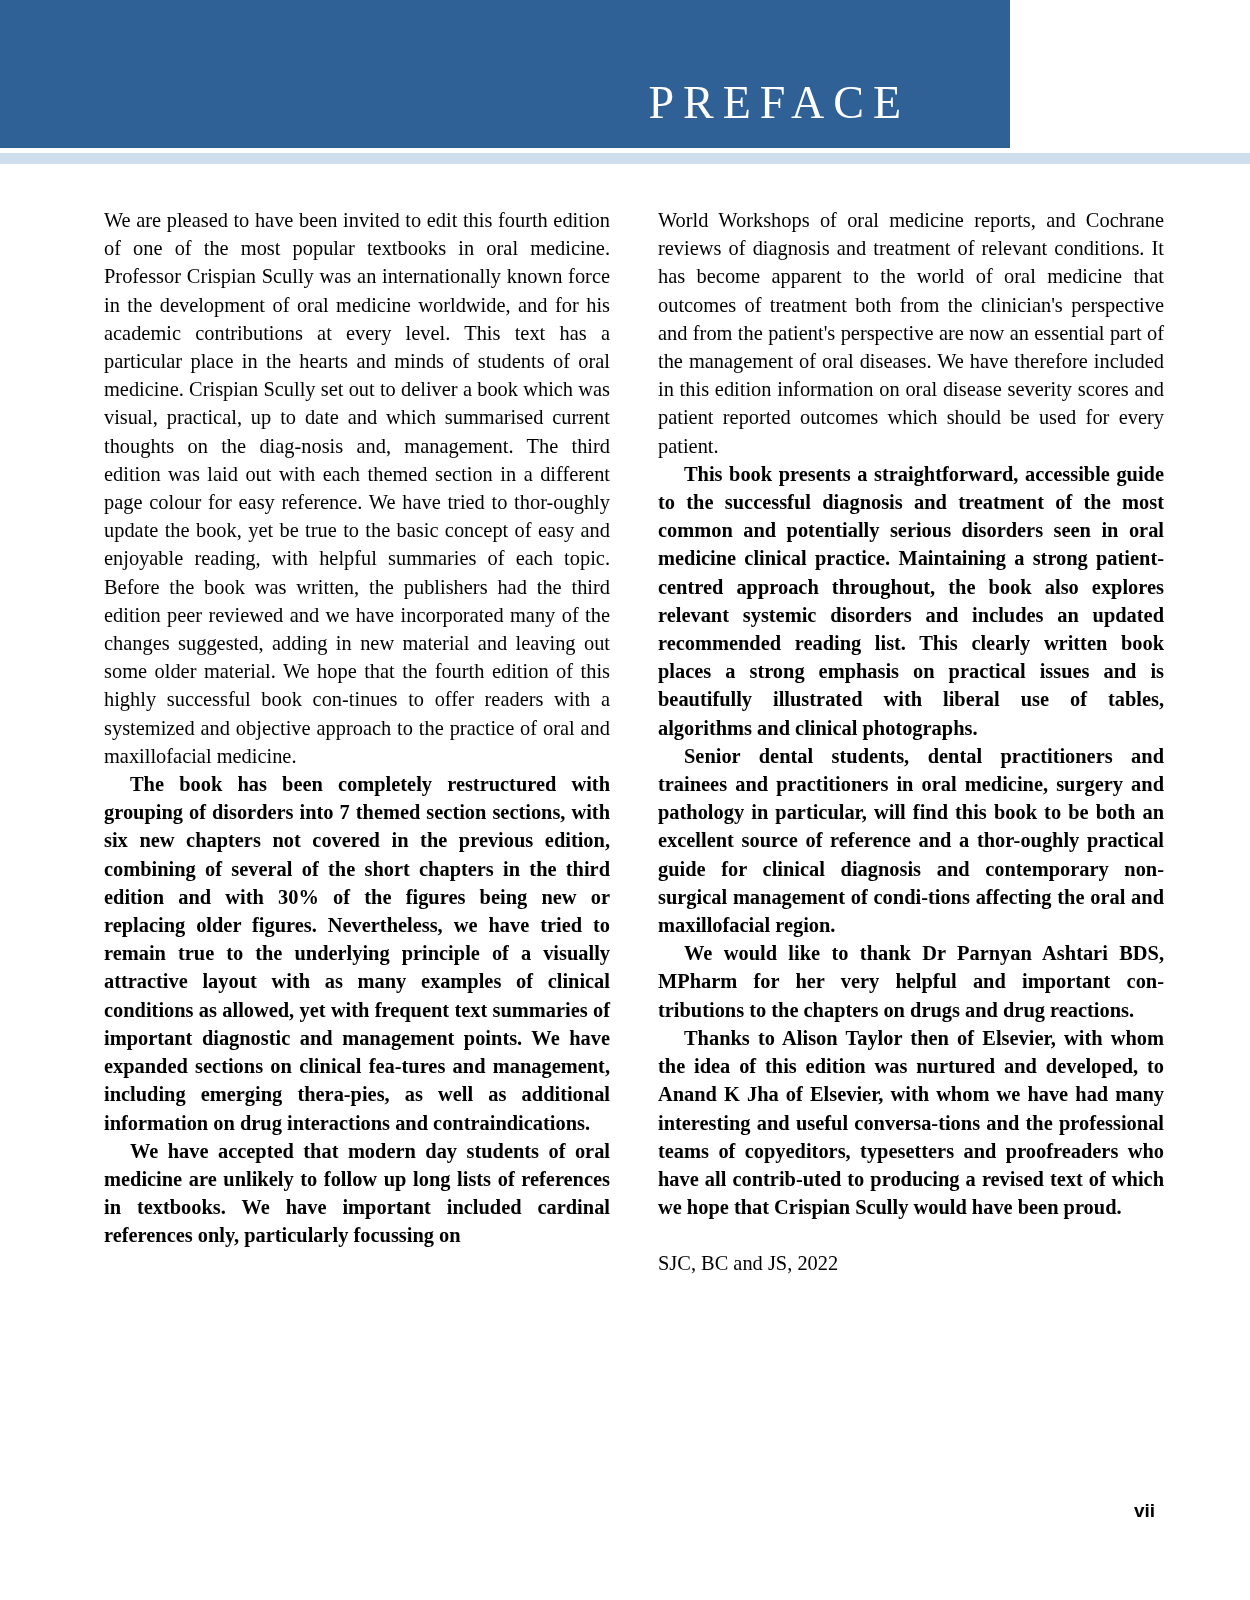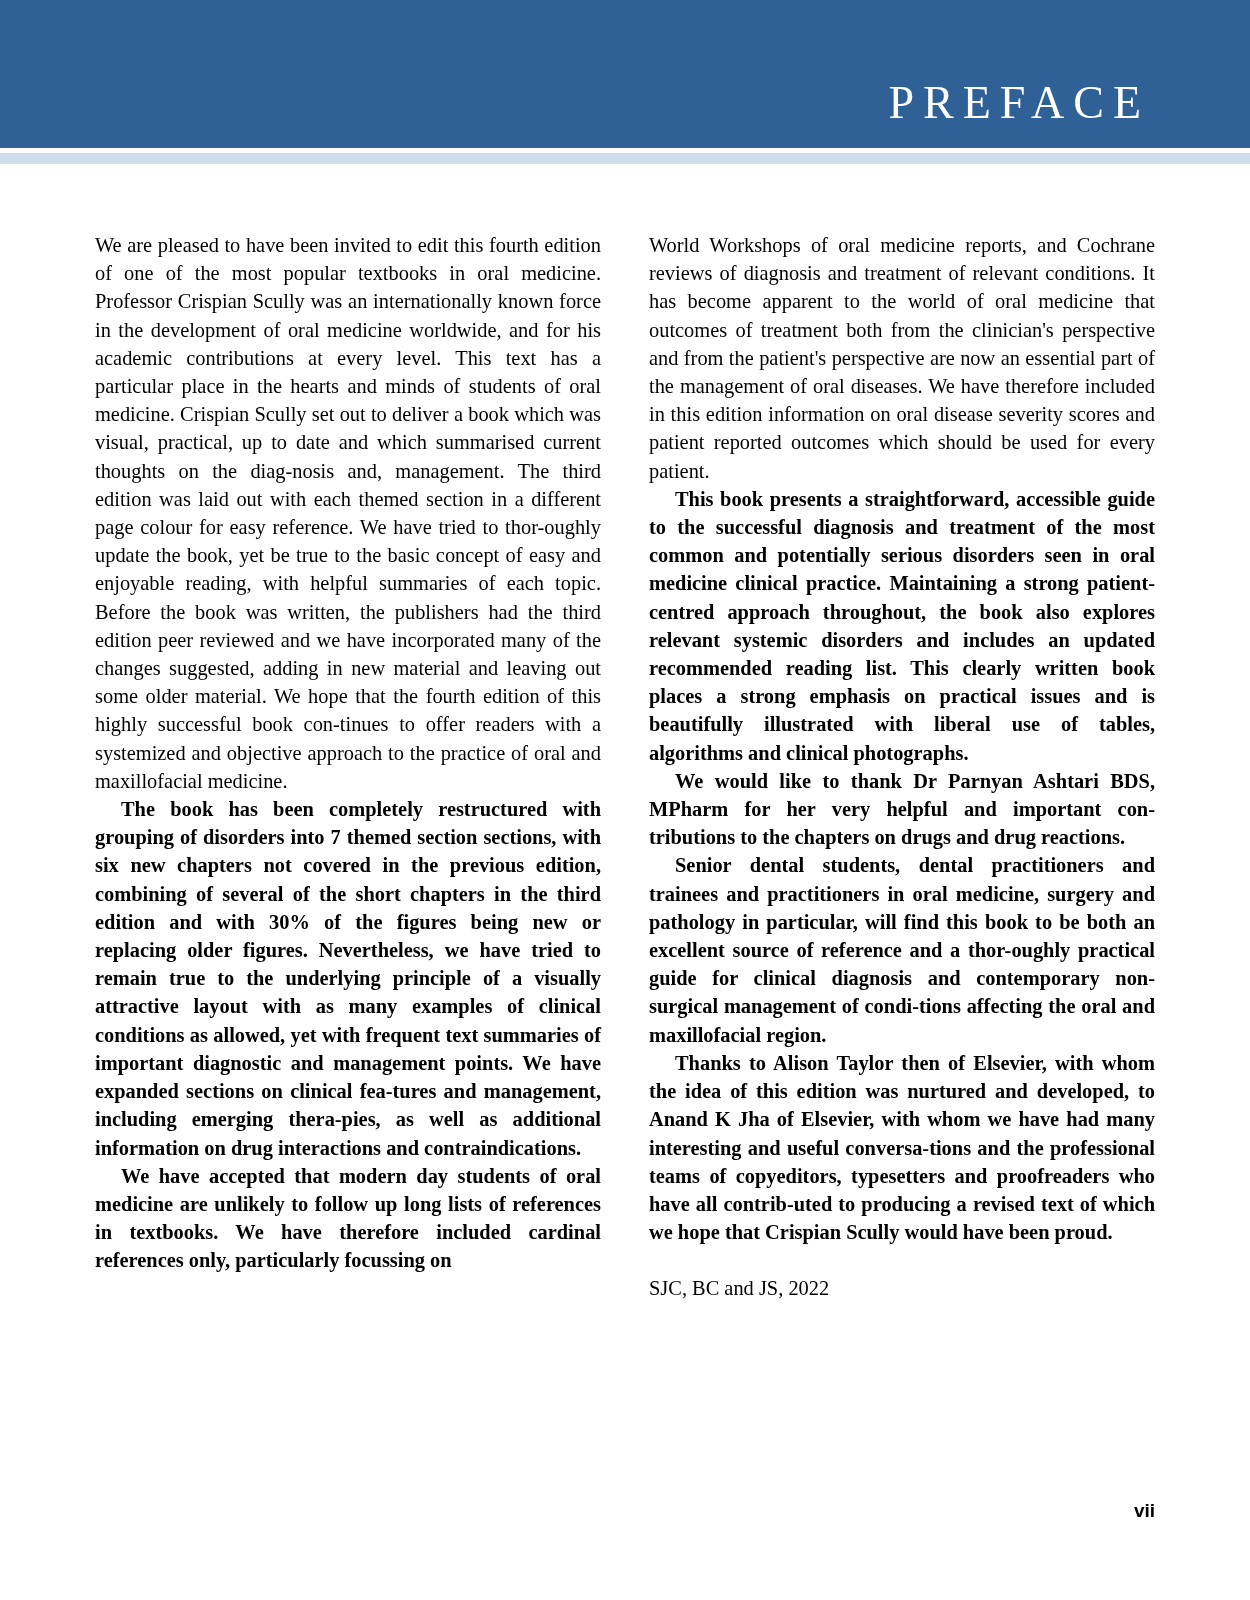--- a/index.html
+++ b/index.html
@@ -14,21 +14,21 @@
     background: #ffffff;
     overflow: hidden;
     font-family: "Liberation Serif", "DejaVu Serif", serif;
   }
 
   
   .header-banner {
     position: absolute;
     left: 0;
     top: 0;
-    width: 1250px;
+    width: 1010px;
     height: 148px;
     background: #2f6096;
   }
   .header-title {
     position: absolute;
     right: 100px;
     bottom: 22px;
     color: #ffffff;
     font-family: "Liberation Serif", "DejaVu Serif", serif;
     font-size: 46px;
@@ -50,26 +50,25 @@
     left: 0;
     top: 153px;
     width: 1250px;
     height: 11px;
     background: #cedeec;
   }
 
   
   .content {
     position: absolute;
-    left: 95px;
+    left: 104px;
     top: 206px;
     width: 1060px;
     display: flex;
     gap: 48px;
-    margin-top: 25px;
   }
   .column {
     width: 506px;
   }
   .column p {
     margin: 0;
     text-align: justify;
     text-justify: inter-word;
     font-size: 20.4px;
     line-height: 28.2px;
@@ -111,28 +110,28 @@
     <div class="header-title">PREFACE</div>
   </div>
   <div class="header-rule-white"></div>
   <div class="header-rule-light"></div>
 
   <div class="content">
 
     <div class="column">
       <p>We are pleased to have been invited to edit this fourth edition of one of the most popular textbooks in oral medicine. Professor Crispian Scully was an internationally known force in the development of oral medicine worldwide, and for his academic contributions at every level. This text has a particular place in the hearts and minds of students of oral medicine. Crispian Scully set out to deliver a book which was visual, practical, up to date and which summarised current thoughts on the diag-nosis and, management. The third edition was laid out with each themed section in a different page colour for easy reference. We have tried to thor-oughly update the book, yet be true to the basic concept of easy and enjoyable reading, with helpful summaries of each topic. Before the book was written, the publishers had the third edition peer reviewed and we have incorporated many of the changes suggested, adding in new material and leaving out some older material. We hope that the fourth edition of this highly successful book con-tinues to offer readers with a systemized and objective approach to the practice of oral and maxillofacial medicine.</p>
       <p class="indent">The book has been completely restructured with grouping of disorders into 7 themed section sections, with six new chapters not covered in the previous edition, combining of several of the short chapters in the third edition and with 30% of the figures being new or replacing older figures. Nevertheless, we have tried to remain true to the underlying principle of a visually attractive layout with as many examples of clinical conditions as allowed, yet with frequent text summaries of important diagnostic and management points. We have expanded sections on clinical fea-tures and management, including emerging thera-pies, as well as additional information on drug interactions and contraindications.</p>
-      <p class="indent">We have accepted that modern day students of oral medicine are unlikely to follow up long lists of references in textbooks. We have therefore included cardinal references only, particularly focussing on</p>
+      <p class="indent">We have accepted that modern day students of oral medicine are unlikely to follow up long lists of references in textbooks. We have important included cardinal references only, particularly focussing on</p>
     </div>
 
     <div class="column">
       <p>World Workshops of oral medicine reports, and Cochrane reviews of diagnosis and treatment of relevant conditions. It has become apparent to the world of oral medicine that outcomes of treatment both from the clinician's perspective and from the patient's perspective are now an essential part of the management of oral diseases. We have therefore included in this edition information on oral disease severity scores and patient reported outcomes which should be used for every patient.</p>
       <p class="indent">This book presents a straightforward, accessible guide to the successful diagnosis and treatment of the most common and potentially serious disorders seen in oral medicine clinical practice. Maintaining a strong patient-centred approach throughout, the book also explores relevant systemic disorders and includes an updated recommended reading list. This clearly written book places a strong emphasis on practical issues and is beautifully illustrated with liberal use of tables, algorithms and clinical photographs.</p>
+      <p class="indent">Senior dental students, dental practitioners and trainees and practitioners in oral medicine, surgery and pathology in particular, will find this book to be both an excellent source of reference and a thor-oughly practical guide for clinical diagnosis and contemporary non-surgical management of condi-tions affecting the oral and maxillofacial region.</p>
       <p class="indent">We would like to thank Dr Parnyan Ashtari BDS, MPharm for her very helpful and important con-tributions to the chapters on drugs and drug reactions.</p>
-      <p class="indent">Senior dental students, dental practitioners and trainees and practitioners in oral medicine, surgery and pathology in particular, will find this book to be both an excellent source of reference and a thor-oughly practical guide for clinical diagnosis and contemporary non-surgical management of condi-tions affecting the oral and maxillofacial region.</p>
       <p class="indent">Thanks to Alison Taylor then of Elsevier, with whom the idea of this edition was nurtured and developed, to Anand K Jha of Elsevier, with whom we have had many interesting and useful conversa-tions and the professional teams of copyeditors, typesetters and proofreaders who have all contrib-uted to producing a revised text of which we hope that Crispian Scully would have been proud.</p>
       <div class="signature">SJC, BC and JS, 2022</div>
     </div>
 
   </div>
 
   <div class="page-number">vii</div>
 
 </div>
 

